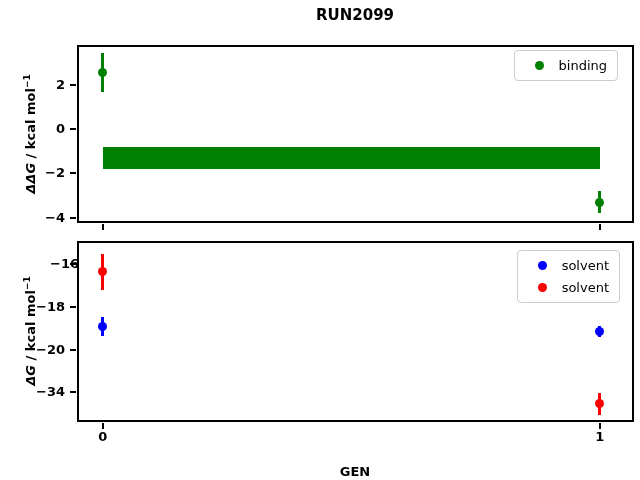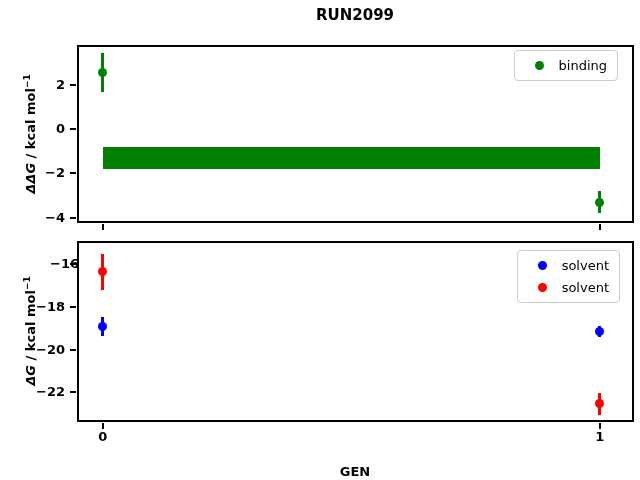--- a/index.html
+++ b/index.html
@@ -118,21 +118,21 @@
       <div class="marker" style="left: 98.343px; top: 68.066px; width: 9px; height: 9px; background: rgb(0, 128, 0);"></div>
       <div class="errbar" style="left: 598.204px; top: 191.006px; width: 3px; height: 22.1384px; background: rgb(0, 128, 0);"></div>
       <div class="marker" style="left: 595.204px; top: 197.575px; width: 9px; height: 9px; background: rgb(0, 128, 0);"></div>
       <div class="tick-mark" style="left: 70px; top: 263.375px; width: 6px; height: 2px;"></div>
       <div class="tick-label ytick-label" style="left: 0px; top: 256.375px; width: 65px; margin-left: 14px;">−16</div>
       <div class="tick-mark" style="left: 70px; top: 305.994px; width: 6px; height: 2px;"></div>
       <div class="tick-label ytick-label" style="left: 0px; top: 298.994px; width: 65px;">−18</div>
       <div class="tick-mark" style="left: 70px; top: 348.613px; width: 6px; height: 2px;"></div>
       <div class="tick-label ytick-label" style="left: 0px; top: 341.613px; width: 65px;">−20</div>
       <div class="tick-mark" style="left: 70px; top: 391.232px; width: 6px; height: 2px;"></div>
-      <div class="tick-label ytick-label" style="left: 0px; top: 384.232px; width: 65px;">−22</div>
+      <div class="tick-label ytick-label" style="left: 0px; top: 384.232px; width: 65px;">−34</div>
       <div class="tick-mark" style="left: 101.843px; top: 423px; width: 2px; height: 6px;"></div>
       <div class="tick-label xtick-label" style="left: 90.843px; top: 429px; width: 24px;">0</div>
       <div class="tick-mark" style="left: 598.704px; top: 423px; width: 2px; height: 6px;"></div>
       <div class="tick-label xtick-label" style="left: 587.704px; top: 429px; width: 24px;">1</div>
       <div class="errbar" style="left: 101.343px; top: 316.583px; width: 3px; height: 19.1786px; background: rgb(0, 0, 255);"></div>
       <div class="marker" style="left: 98.343px; top: 321.673px; width: 9px; height: 9px; background: rgb(0, 0, 255);"></div>
       <div class="errbar" style="left: 598.204px; top: 326.173px; width: 3px; height: 10.6548px; background: rgb(0, 0, 255);"></div>
       <div class="marker" style="left: 595.204px; top: 327px; width: 9px; height: 9px; background: rgb(0, 0, 255);"></div>
       <div class="errbar" style="left: 101.343px; top: 253.72px; width: 3px; height: 36.2262px; background: rgb(255, 0, 0);"></div>
       <div class="marker" style="left: 98.343px; top: 267.333px; width: 9px; height: 9px; background: rgb(255, 0, 0);"></div>

